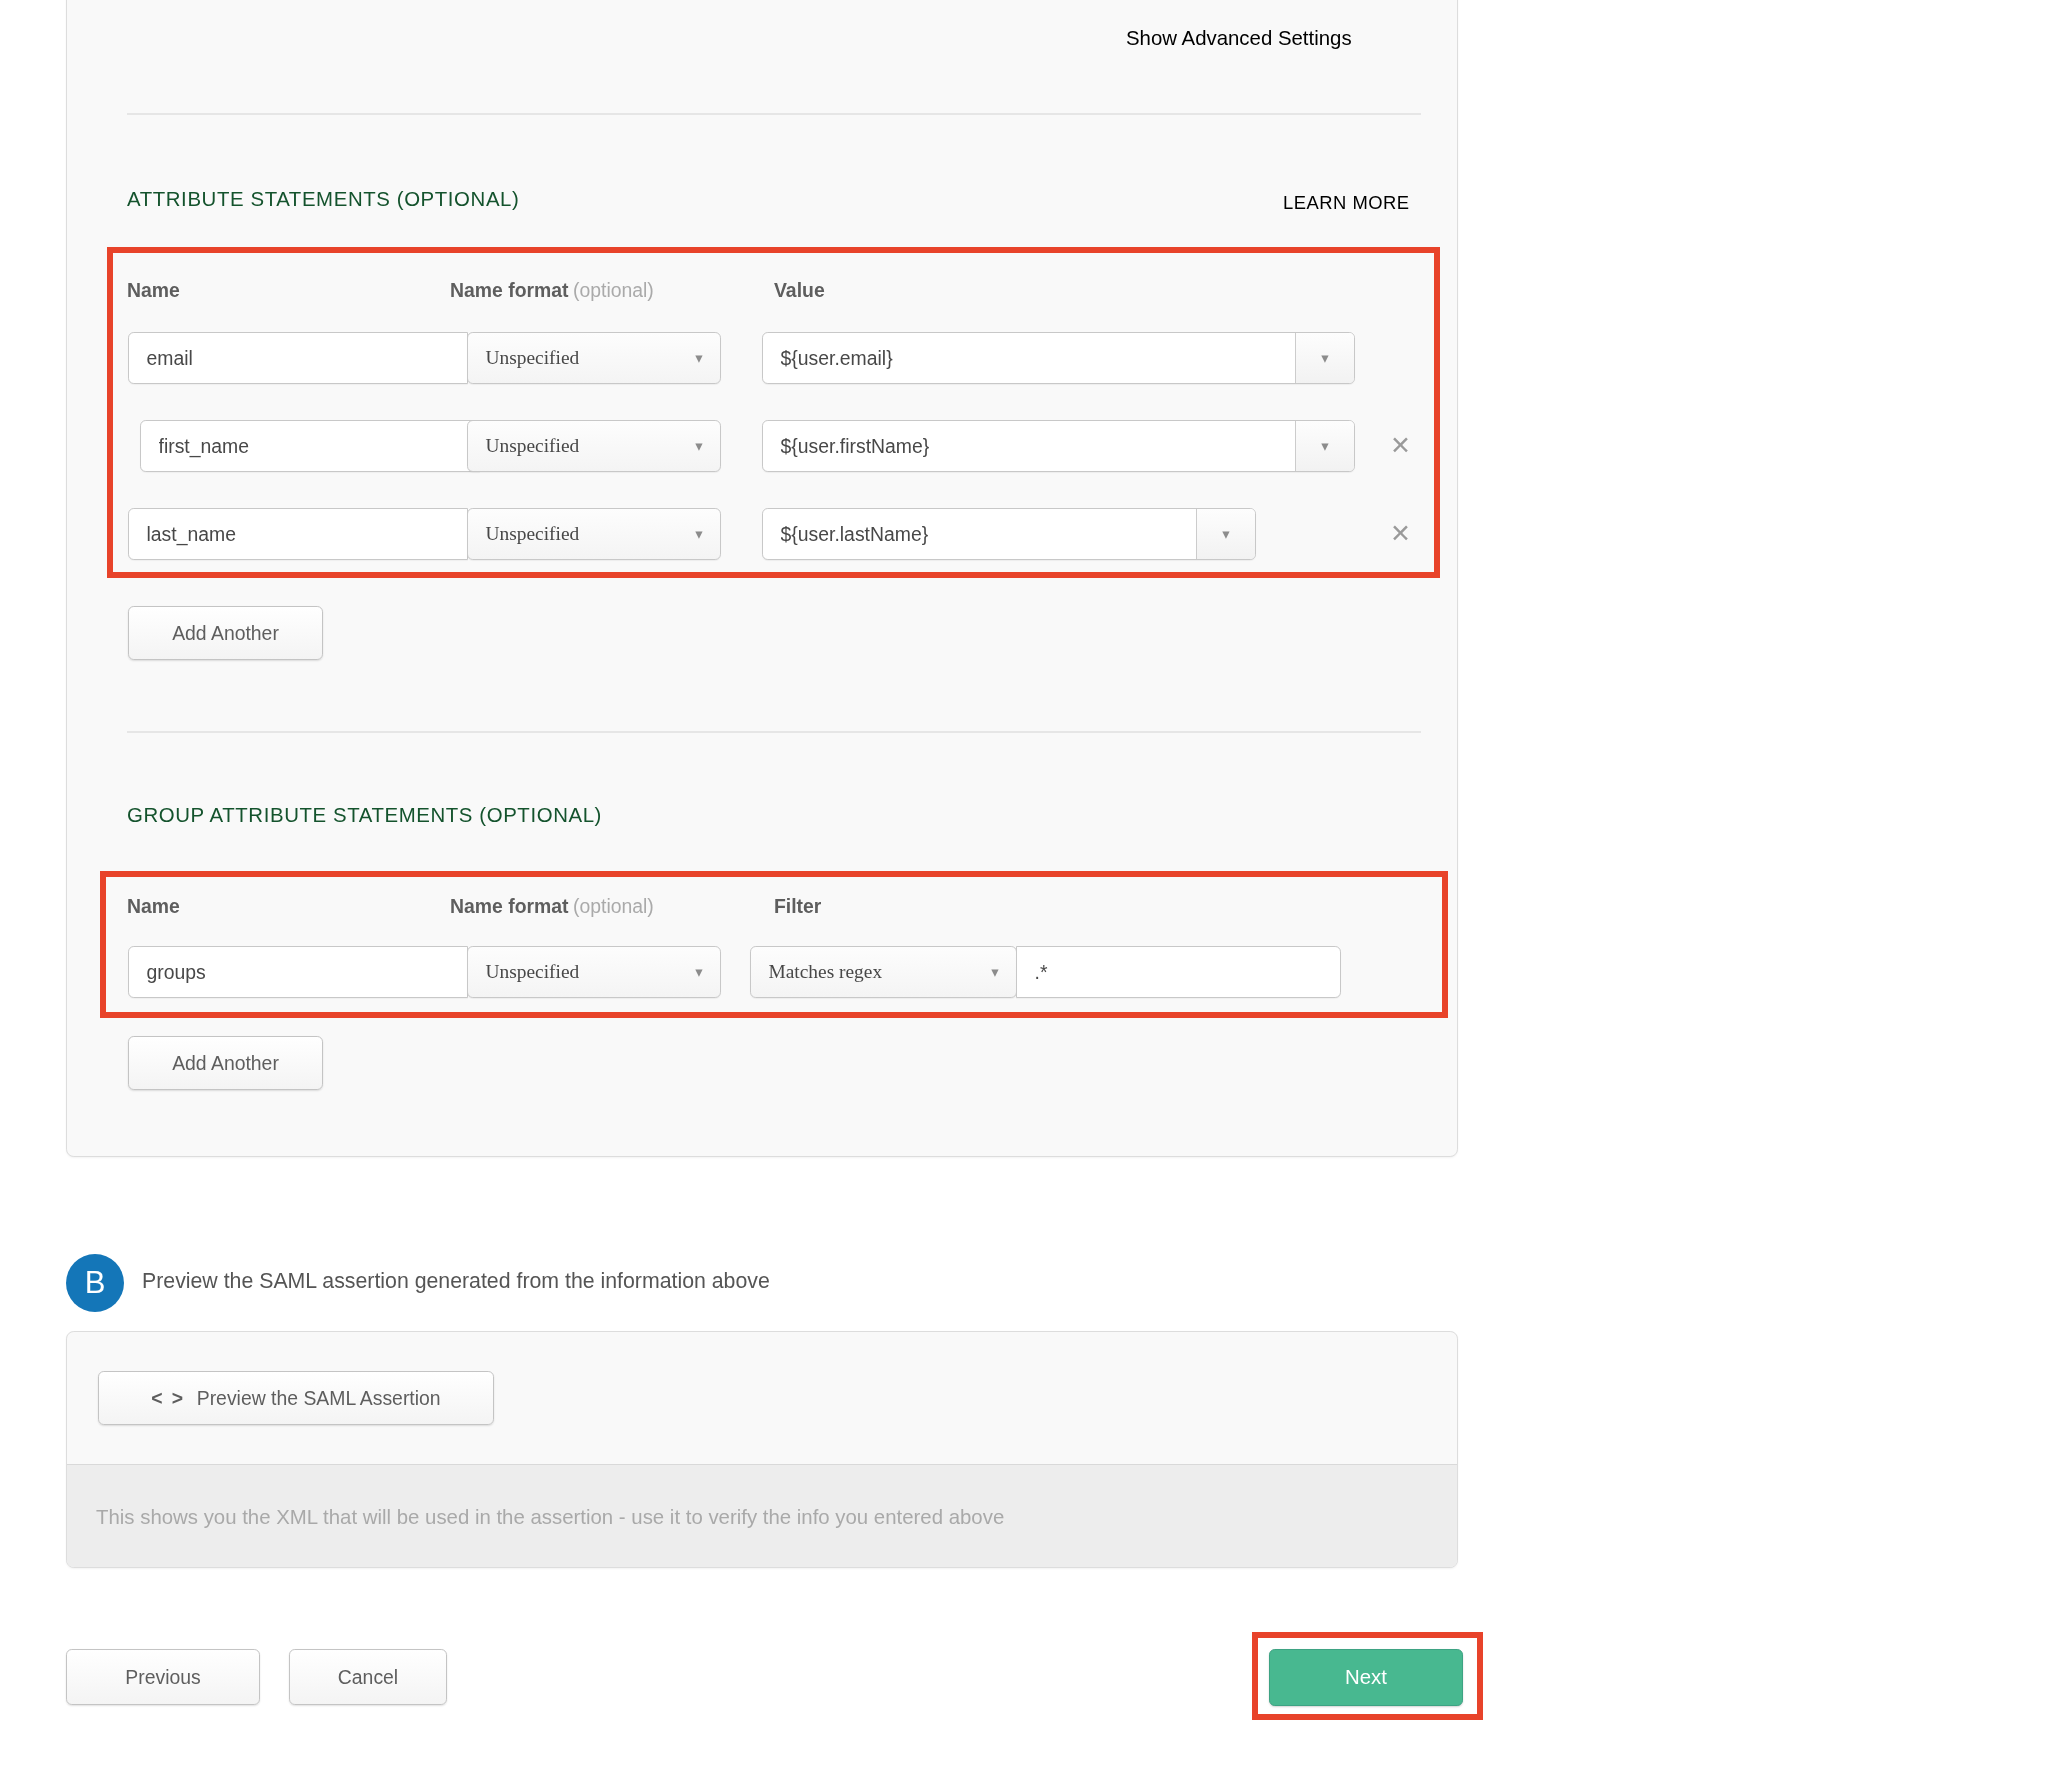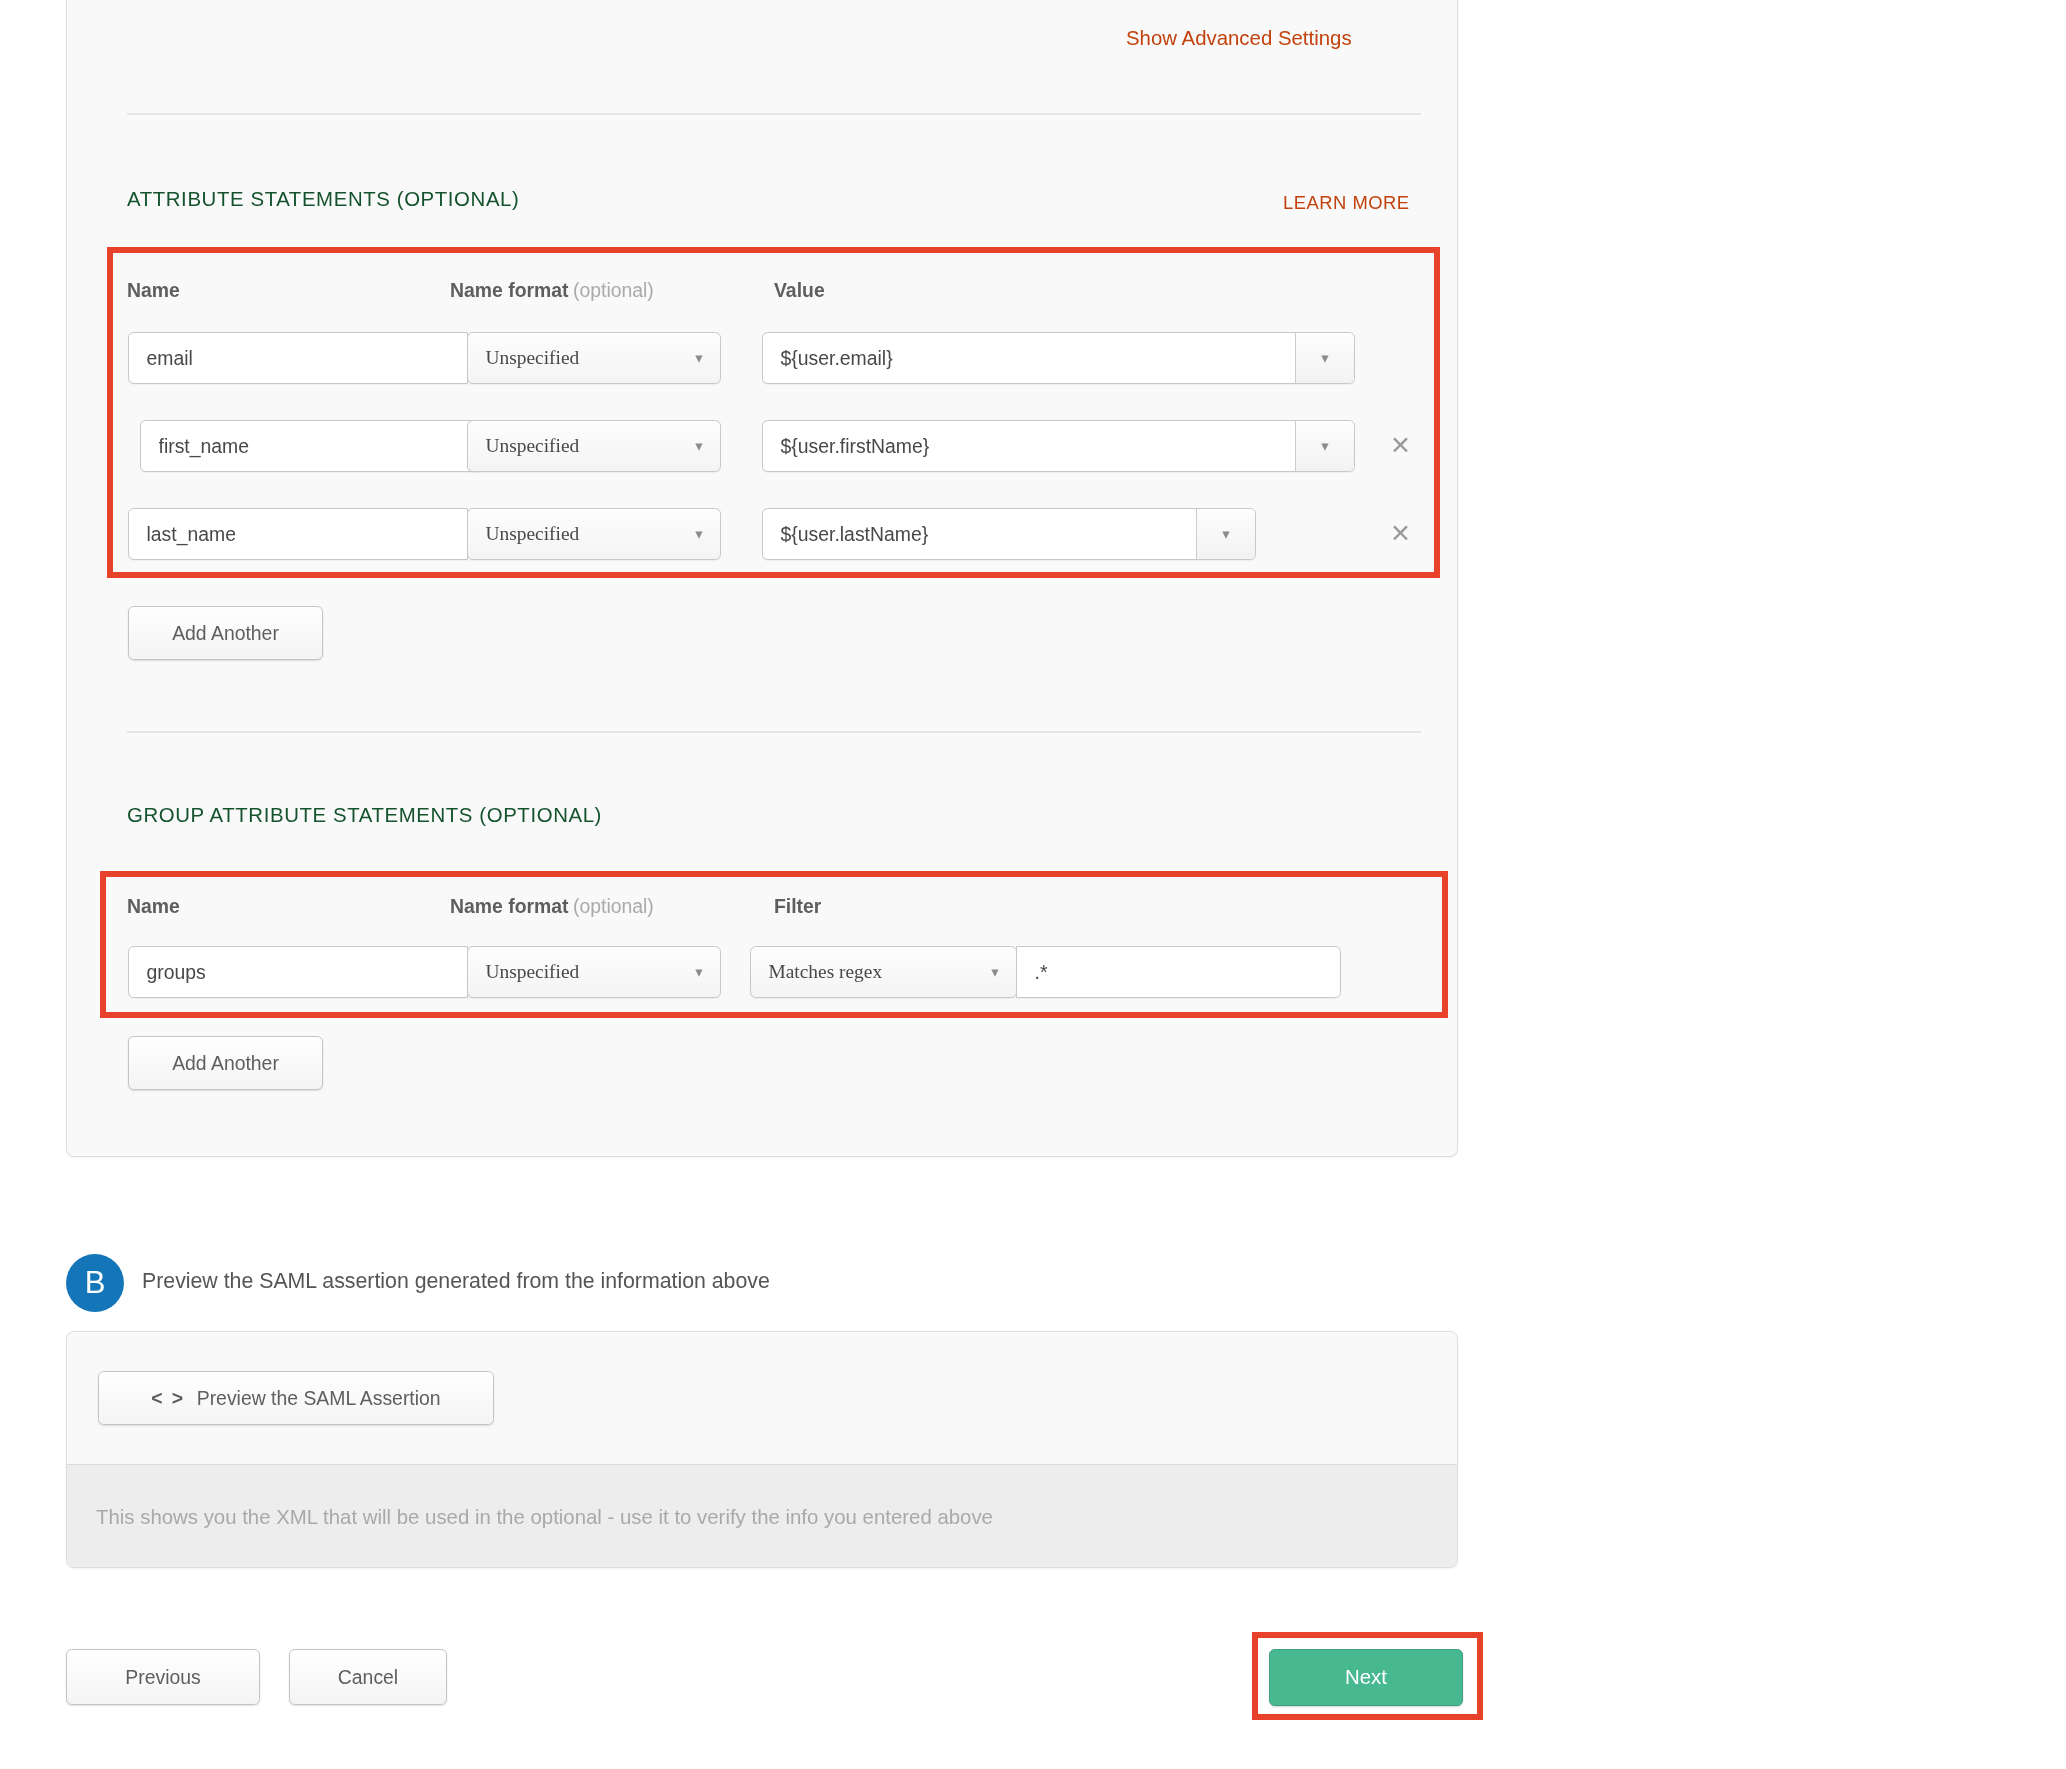--- a/index.html
+++ b/index.html
@@ -11,21 +11,21 @@
 
   
   .card{
     background:#f9f9f9;border:1px solid #dddddd;border-radius:7.8px;
     box-shadow:0 1px 1.9px rgba(0,0,0,.05);
   }
   .card1{left:66px;top:-19.4px;width:1392px;height:1176px;}
   .card2{left:66px;top:1331px;width:1392px;height:237px;overflow:hidden;}
 
   
-  .link{color:#c2410c;cursor:pointer;text-decoration:none;}
+  .link{color:#000000;cursor:pointer;text-decoration:none;}
   .show-adv{left:1126px;top:27px;font-size:20.4px;}
   .learn-more{left:1263px;top:192px;font-size:18.4px;font-weight:500;letter-spacing:0.5px;margin-left:20px;}
   .divider{height:1.9px;background:#e6e6e6;}
   .sec-heading{font-size:20.4px;font-weight:500;letter-spacing:0.6px;color:#14532d;}
 
   
   .redbox{border:6.8px solid #e8432a;background:transparent;pointer-events:none;}
   .redbox1{left:107px;top:247px;width:1333px;height:331px;}
   .redbox2{left:100px;top:871px;width:1348px;height:147px;}
   .next-outline{left:1252px;top:1632px;width:231px;height:88px;}
@@ -187,21 +187,21 @@
 
 <div class="abs b-badge">B</div>
 <div class="abs b-heading">Preview the SAML assertion generated from the information above</div>
 
 <div class="abs card card2">
   <button class="btn" style="position:absolute;left:31px;top:39px;width:396px;height:54px;">
     <span class="code-glyph">&lt; &gt;</span>
     <span>Preview the SAML Assertion</span>
   </button>
   <div class="card2-footer">
-    <div class="note">This shows you the XML that will be used in the optional - use it to verify the info you entered above</div>
+    <div class="note">This shows you the XML that will be used in the assertion - use it to verify the info you entered above</div>
   </div>
 </div>
 
 <button class="abs btn" style="left:66px;top:1649px;width:194px;height:56px;">Previous</button>
 <button class="abs btn" style="left:289px;top:1649px;width:158px;height:56px;">Cancel</button>
 
 <div class="abs redbox next-outline"></div>
 <button class="abs btn btn-next" style="left:1269px;top:1649px;width:194px;height:57px;">Next</button>
 
 

